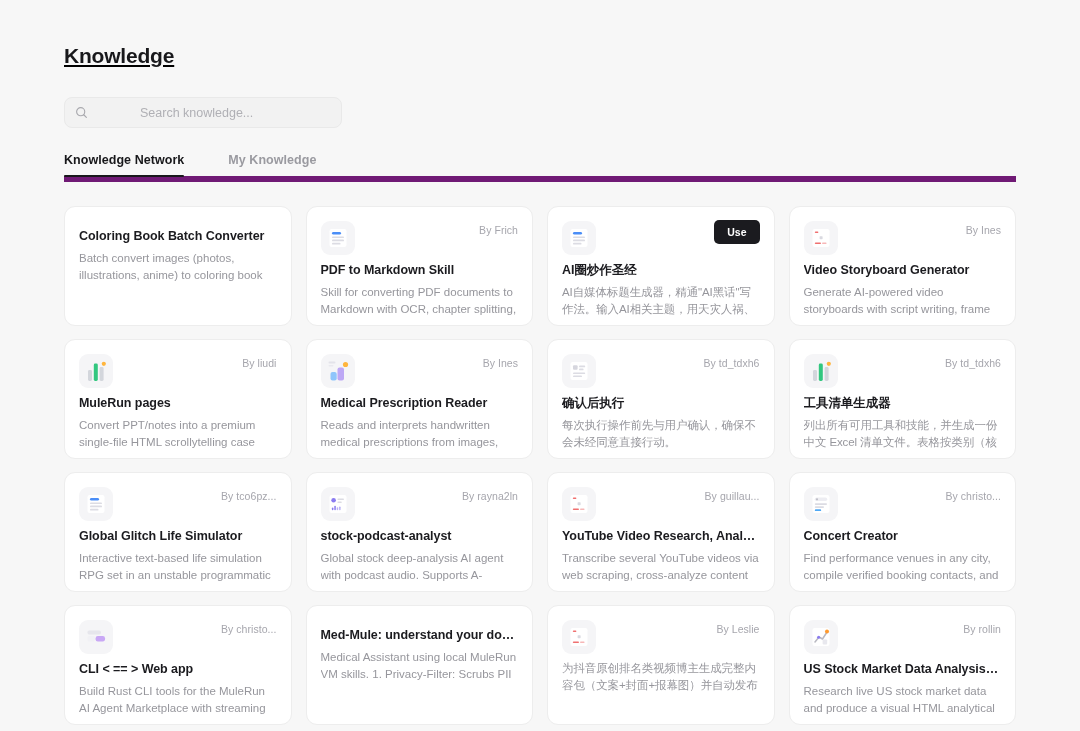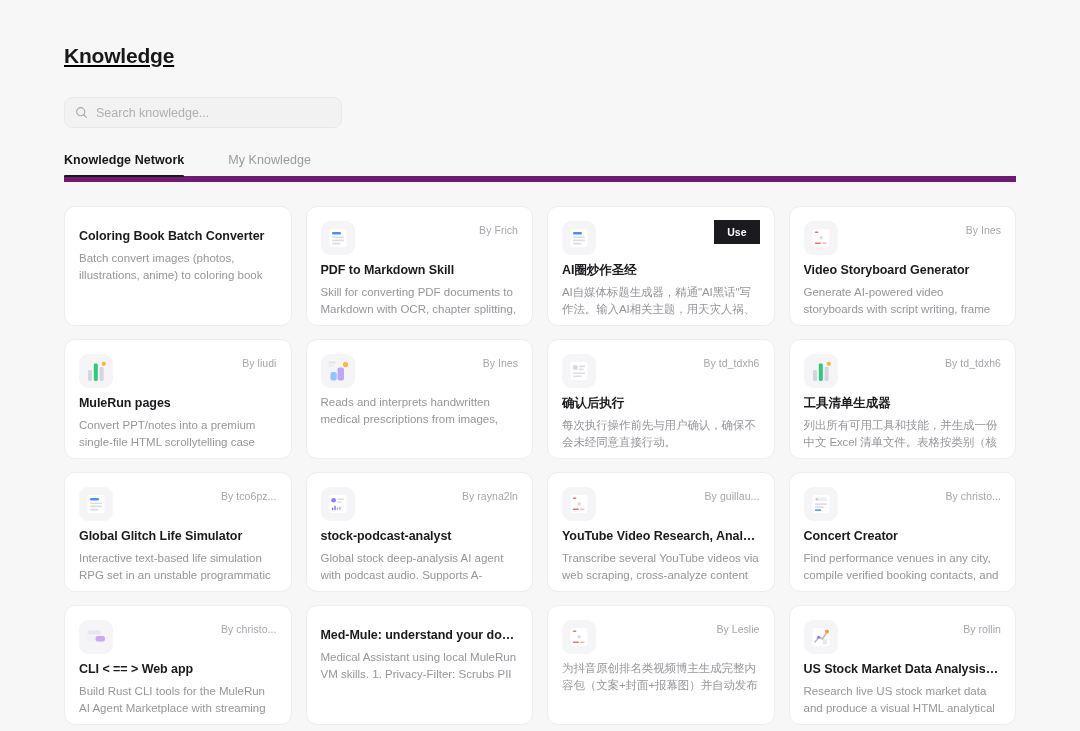--- a/index.html
+++ b/index.html
@@ -49,38 +49,39 @@
   .search-box svg { display: block; }
   .search-input {
     border: none;
     outline: none;
     background: transparent;
     font-family: inherit;
     font-size: 12.5px;
     color: #3c3c43;
     width: 100%;
     padding: 0;
+    margin-left: 44px;
   }
   .search-input::placeholder { color: #b0b0b5; }
 
   
   .tabs {
     margin-top: 25px;
     display: flex;
     gap: 44px;
     border-bottom: 6px solid #701a75;
     position: relative;
   }
   .tab {
     font-size: 12.5px;
     color: #9a9aa0;
     padding-bottom: 9px;
     cursor: pointer;
     position: relative;
-    font-weight: 400;
+    font-weight: 700;
     letter-spacing: 0.05px;
   }
   .tab.active {
     color: #18181b;
     font-weight: 700;
   }
   .tab.active::after {
     content: "";
     position: absolute;
     left: 0; right: 0; bottom: -1px;
@@ -128,21 +129,21 @@
     white-space: nowrap;
     margin-top: 3px;
     letter-spacing: 0.05px;
   }
   .use-btn {
     background: #1b1b1f;
     color: #ffffff;
     font-size: 10.5px;
     font-weight: 600;
     border: none;
-    border-radius: 0;
+    border-radius: 5px;
     padding: 5px 13px;
     cursor: pointer;
     font-family: inherit;
     line-height: 14px;
     margin-top: -1px;
   }
   .card-title {
     margin-top: 7px;
     font-size: 12.5px;
     font-weight: 700;
@@ -263,20 +264,21 @@
             <svg width="34" height="34" viewBox="0 0 34 34">
         <rect x="7.5" y="7.5" width="7" height="2" rx="1" fill="#e3e3ea"></rect>
         <rect x="7.5" y="11" width="5" height="1.6" rx=".8" fill="#e9e9ef"></rect>
         <circle cx="24.5" cy="10.5" r="2.6" fill="#ffb53d"></circle>
         <rect x="16.5" y="13.5" width="6.5" height="13" rx="2" fill="#bda8f5"></rect>
         <rect x="9.5" y="18" width="6.2" height="8.5" rx="2" fill="#8fc5fb"></rect>
       </svg>
           </div>
       <div class="author">By Ines</div>
     </div>
+    <div class="card-title">Medical Prescription Reader</div>
     <div class="card-desc">Reads and interprets handwritten medical prescriptions from images, identifying...</div>
   </div>
       <div class="card cjk">
     <div class="card-top">
       <div class="thumb">
             <svg width="34" height="34" viewBox="0 0 34 34">
         <rect x="8.5" y="8" width="17" height="18" rx="2.2" fill="#ffffff"></rect>
         <rect x="11" y="11.2" width="4.6" height="4.6" rx="1" fill="#d6d6de"></rect>
         <rect x="17" y="11.6" width="6.2" height="1.7" rx=".85" fill="#dcdce3"></rect>
         <rect x="17" y="14.6" width="4.6" height="1.7" rx=".85" fill="#dcdce3"></rect>

